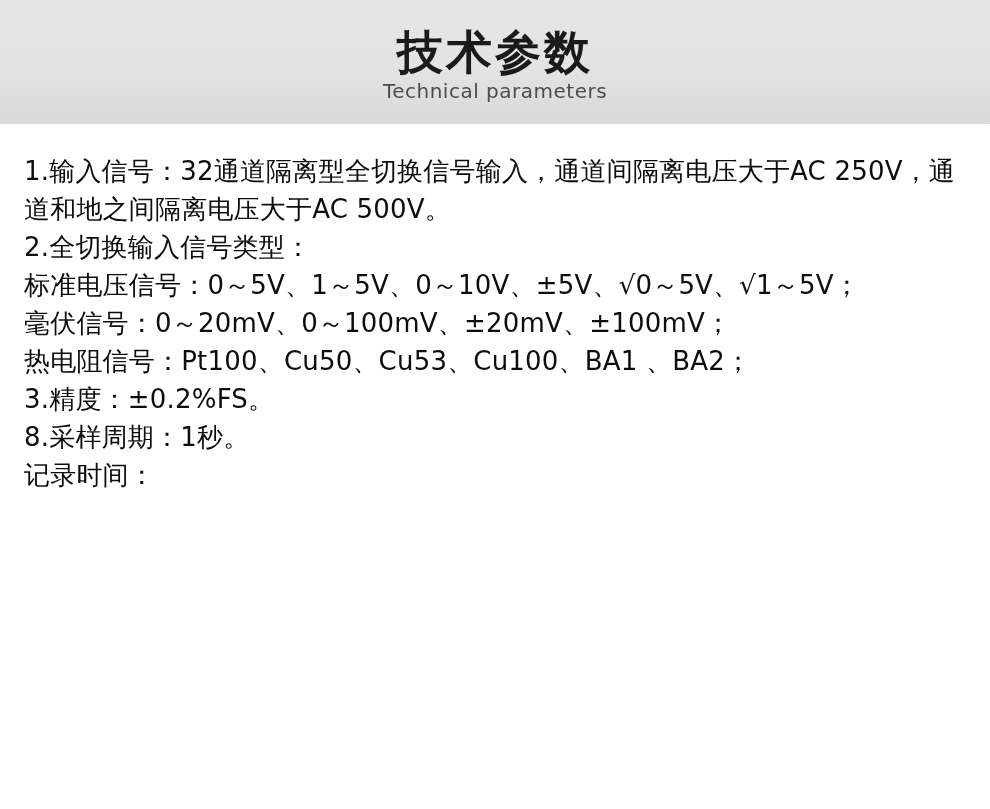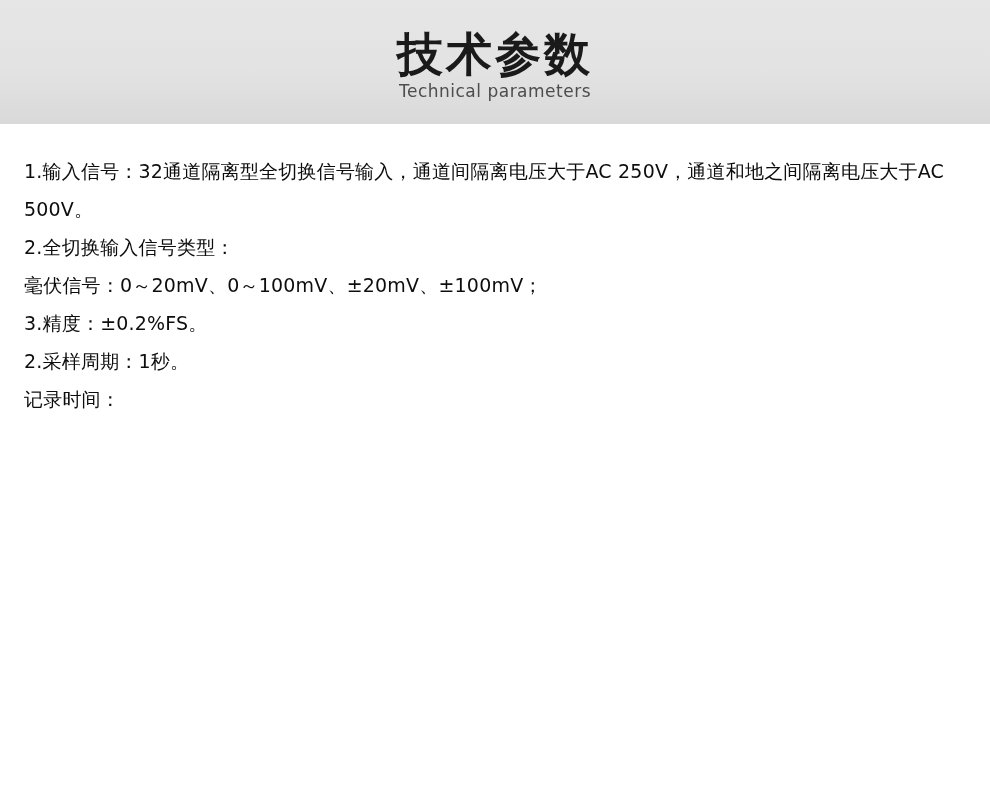--- a/index.html
+++ b/index.html
@@ -34,51 +34,53 @@
   }
   .header-title {
     font-size: 46px;
     font-weight: bold;
     letter-spacing: 3px;
     color: #1a1a1a;
     line-height: 1.1;
     margin: 0;
   }
   .header-subtitle {
-    font-size: 17px;
+    font-size: 20px;
     color: #4d4d4d;
     letter-spacing: 0.5px;
     margin-top: 2px;
     font-weight: normal;
   }
   .body-area {
     flex: 1;
     padding: 28px 22px 0 24px;
     box-sizing: border-box;
   }
   .spec-line {
-    font-size: 19px;
+    font-size: 26px;
     line-height: 38px;
     color: #0d0d0d;
     white-space: pre-wrap;
     letter-spacing: 0.2px;
   }
 </style>
 </head>
 <body>
 
 <div class="page">
 
   <div class="header">
     <div class="header-title">技术参数</div>
     <div class="header-subtitle">Technical parameters</div>
   </div>
 
   <div class="body-area">
     <div class="spec-line">1.输入信号：32通道隔离型全切换信号输入，通道间隔离电压大于AC 250V，通道和地之间隔离电压大于AC 500V。</div>
     <div class="spec-line">2.全切换输入信号类型：</div>
+    <div class="spec-line">标准电压信号：0～5V、1～5V、0～10V、±5V、√0～5V、√1～5V；</div>
     <div class="spec-line">毫伏信号：0～20mV、0～100mV、±20mV、±100mV；</div>
+    <div class="spec-line">热电阻信号：Pt100、Cu50、Cu53、Cu100、BA1 、BA2；</div>
     <div class="spec-line">3.精度：±0.2%FS。</div>
-    <div class="spec-line">2.采样周期：1秒。</div>
+    <div class="spec-line">8.采样周期：1秒。</div>
     <div class="spec-line">记录时间：</div>
   </div>
 
 </div>
 
 </body></html>

